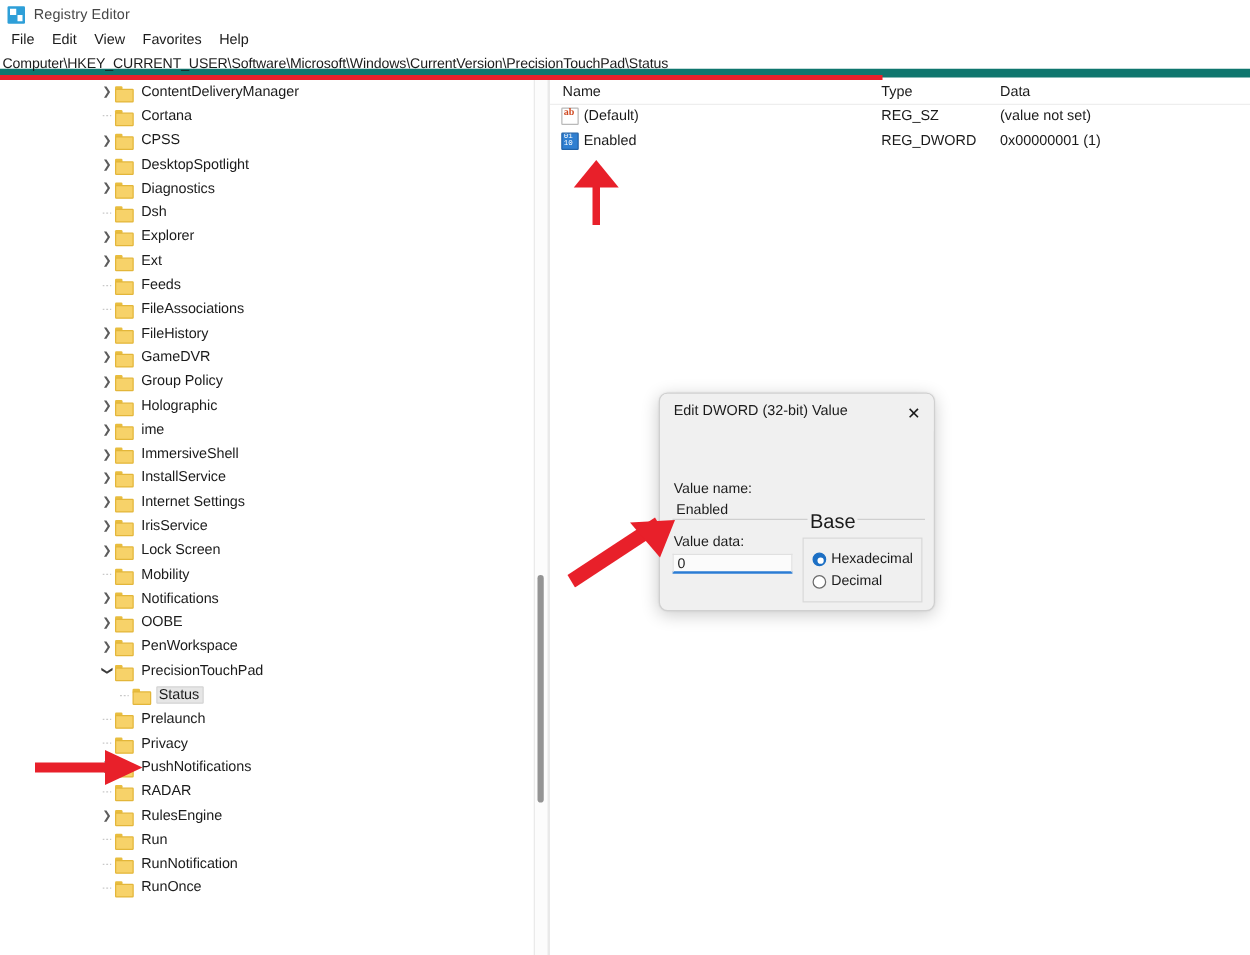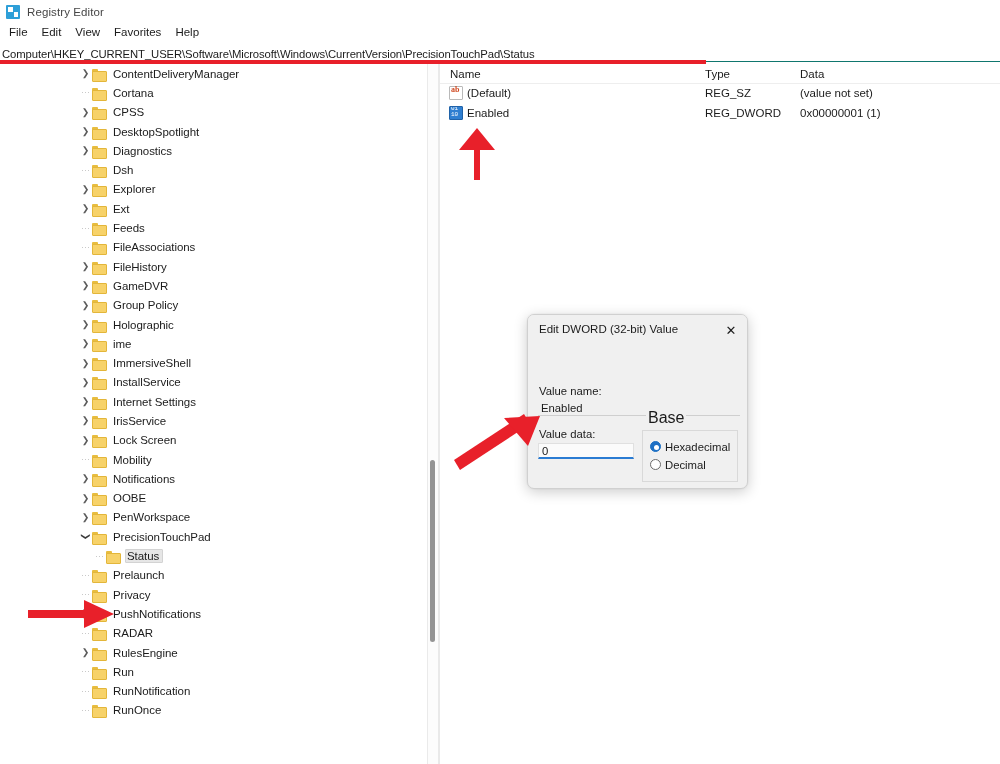--- a/index.html
+++ b/index.html
@@ -48,21 +48,21 @@
     padding: 2px 7px; font-size: 11.5px; color: #1b1b1b;
     cursor: default; white-space: nowrap;
   }
   .menu-item:first-child { margin-left: 2px; }
 
   
   #addressbar {
     position: absolute; left: 0; top: 46px; width: 1000px; height: 16px;
     background: #ffffff;
     display: flex; align-items: center;
-    border-bottom: 1px solid #0f766e;
+    border-bottom: 7px solid #0f766e;
   }
   #address-text {
     font-size: 11.3px; color: #1b1b1b; padding-left: 2px;
     white-space: nowrap; letter-spacing: -0.1px;
   }
 
   
   #addr-underline {
     position: absolute; left: 0; top: 60px;
     width: 706px; height: 4px;
@@ -219,21 +219,21 @@
   }
   #base-group {
     position: absolute; left: 114px; top: 85px; width: 96px; height: 52px;
     border: 1px solid #d9d9d9; background: transparent;
   }
   #base-legend {
     position: absolute; left: 118px; top: 64px; background: #f0f0f0;
     padding: 0 2px; font-size: 16px; color: #1b1b1b;
   }
   .radio-row {
-    position: absolute; display: flex; align-items: flex-start; left: 122px;
+    position: absolute; display: flex; align-items: center; left: 122px;
   }
   #radio-hex { top: 96px; }
   #radio-dec { top: 114px; }
   .radio-mark {
     width: 11px; height: 11px; border-radius: 50%;
     border: 1px solid #6b6b6b; background: #ffffff;
     margin-right: 4px; flex: none; position: relative;
   }
   .radio-mark.checked {
     border: 1px solid #1c6fc4; background: #1c6fc4;

